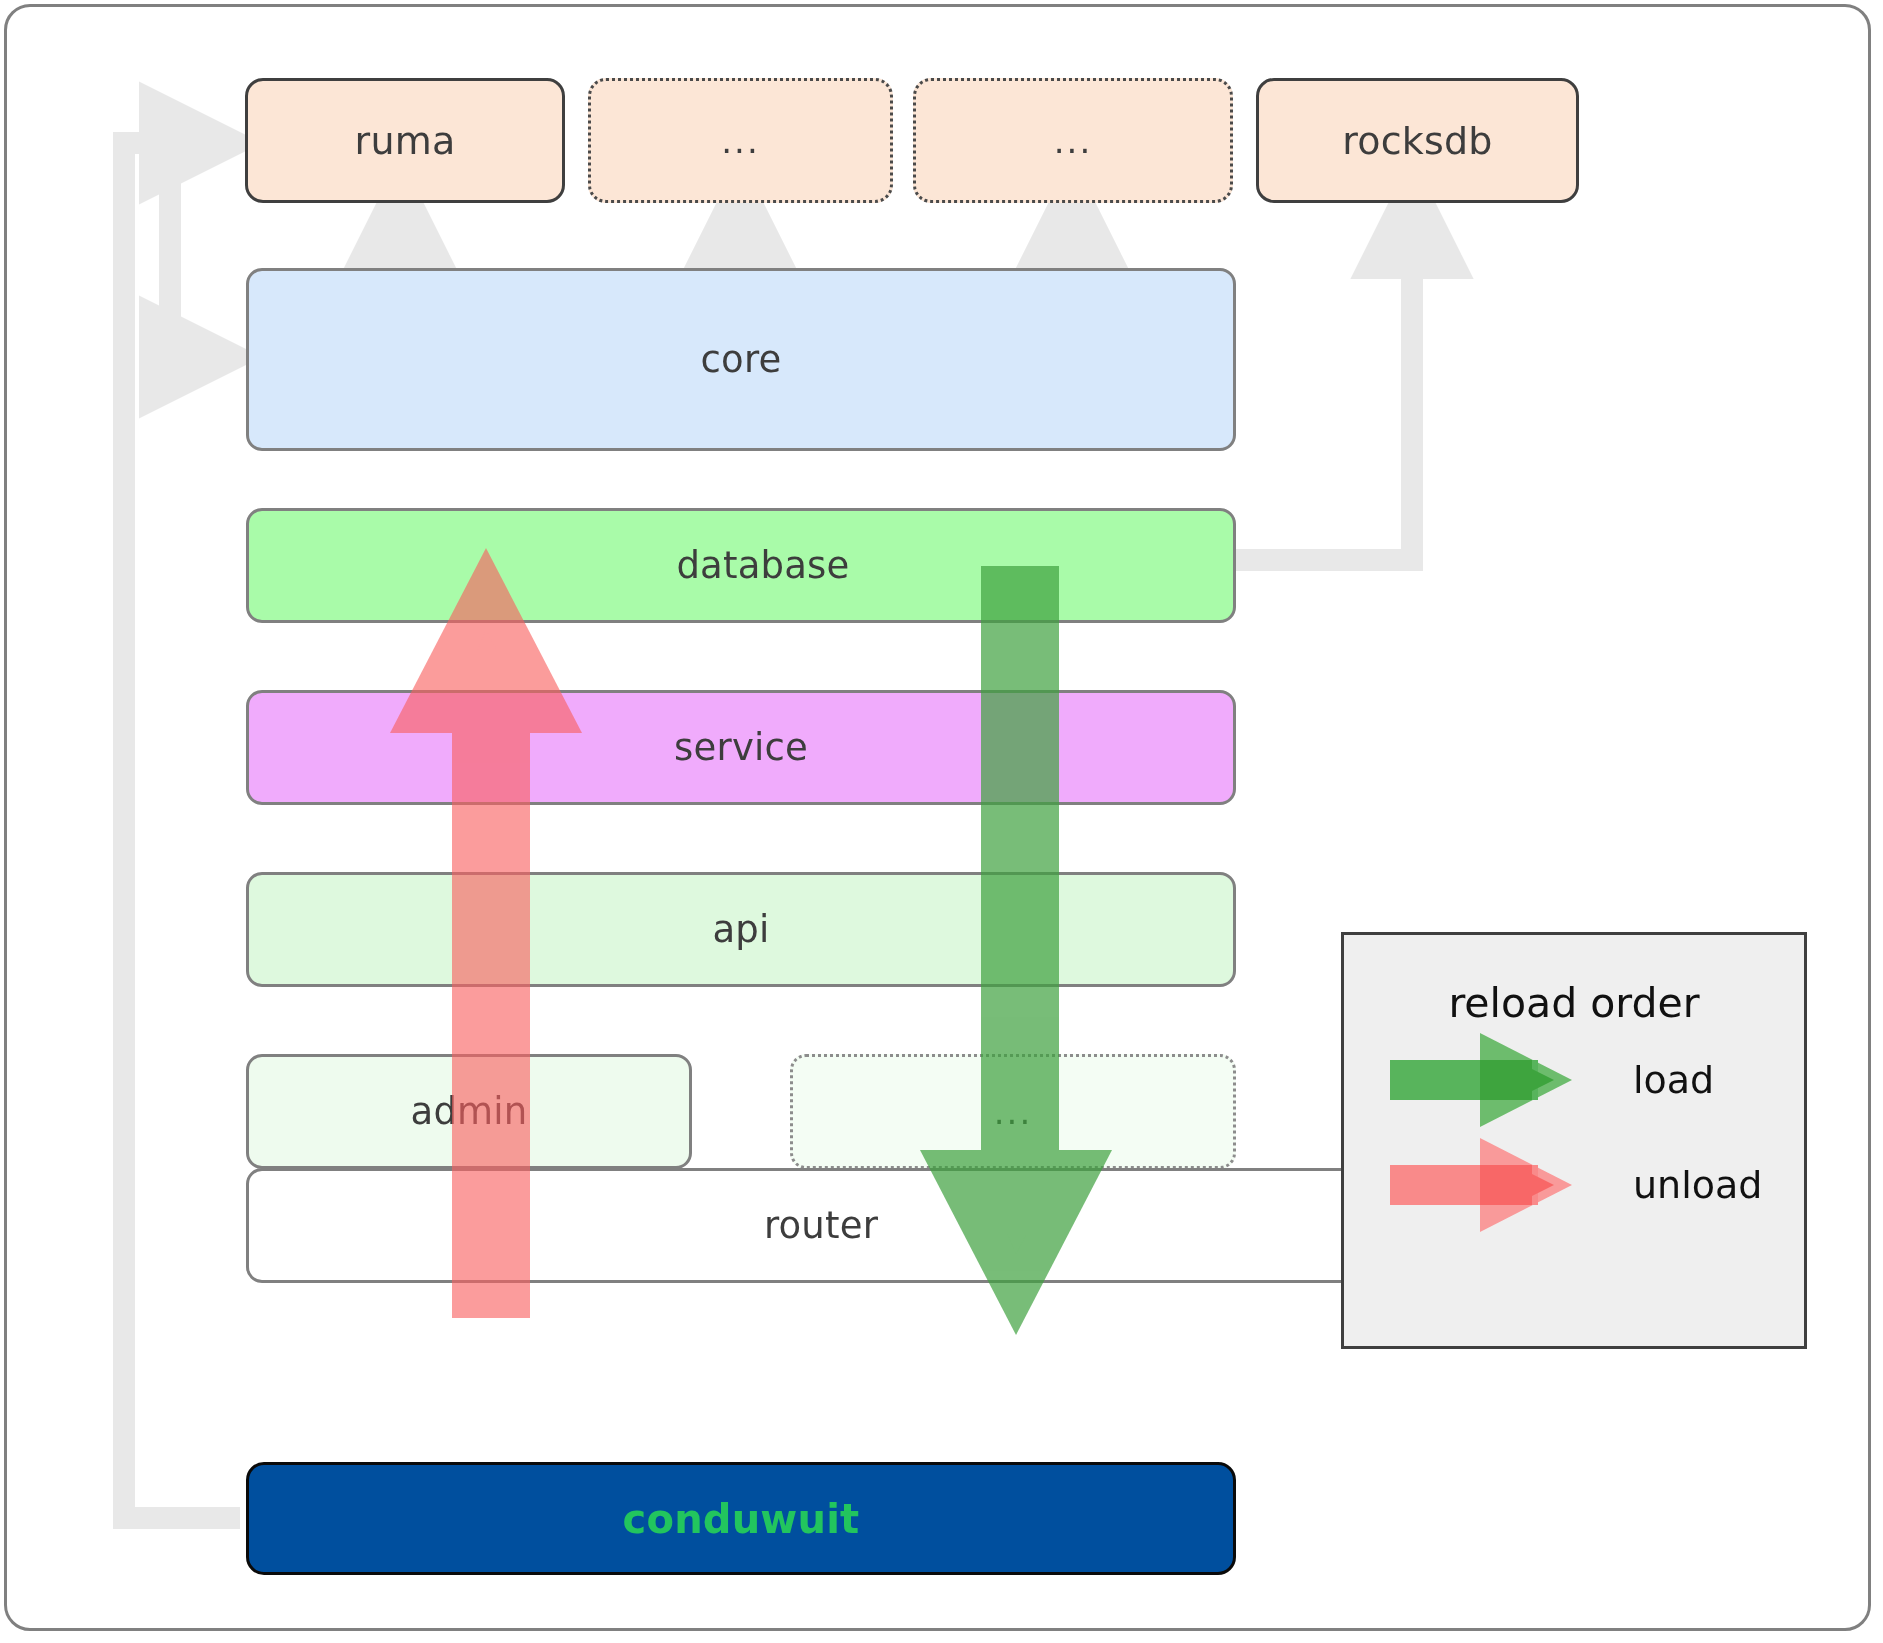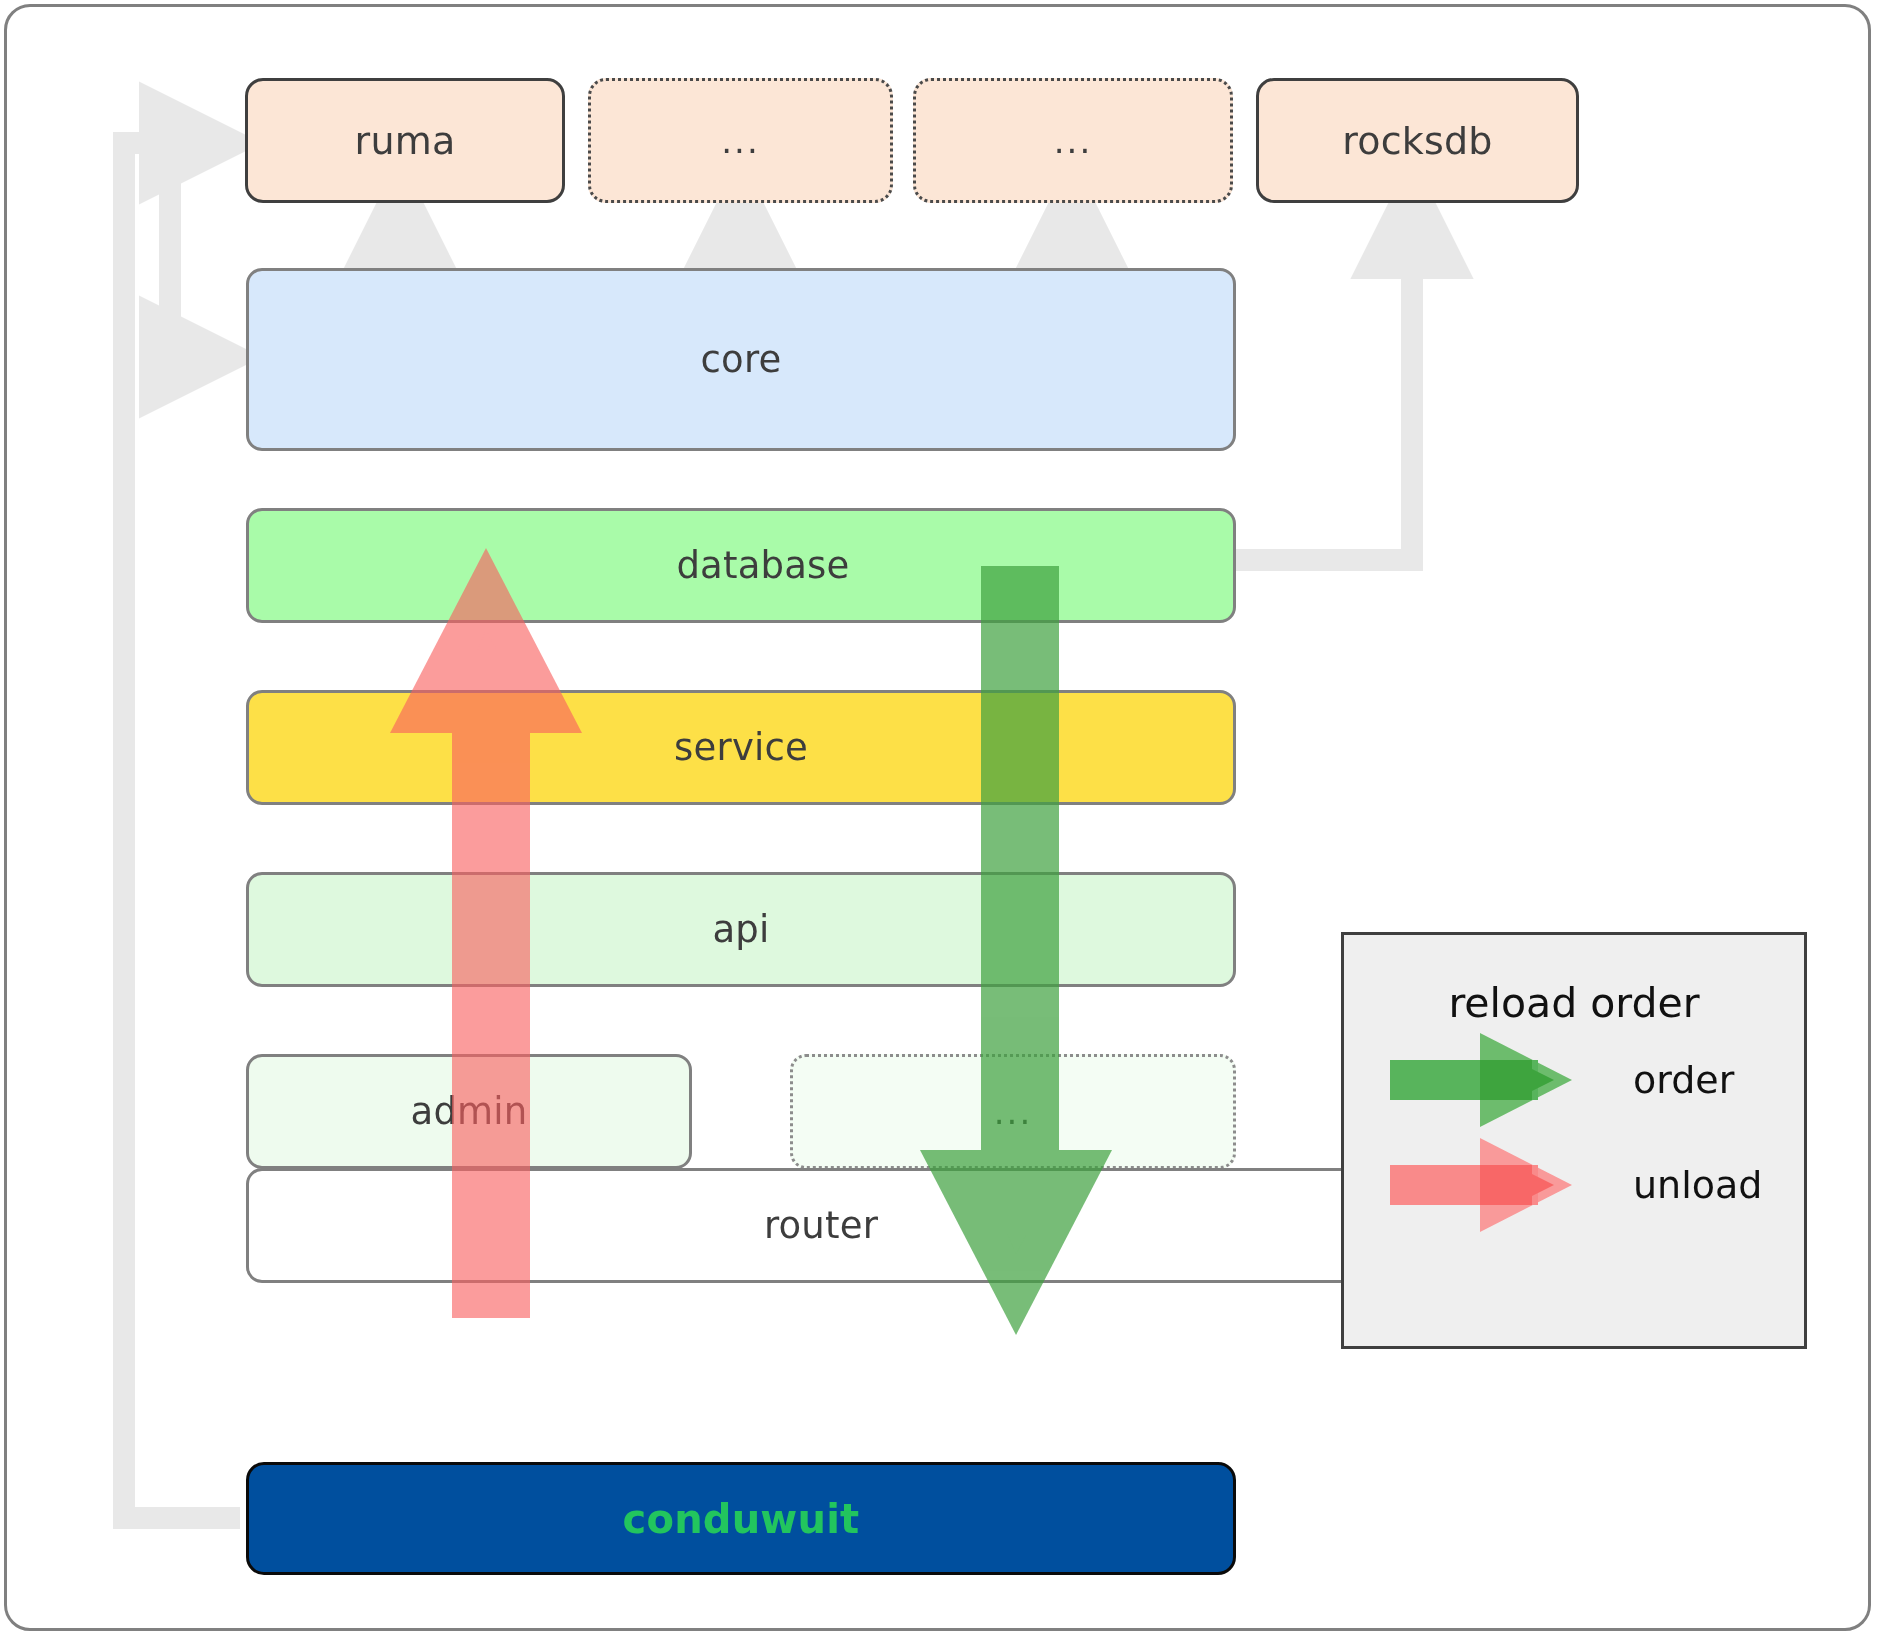--- a/index.html
+++ b/index.html
@@ -160,21 +160,21 @@
   </div>
 
   <div class="node core" style="left:246px; top:268px; width:990px; height:183px;">
     <span>core</span>
   </div>
 
   <div class="node layer" style="left:246px; top:508px; width:990px; height:115px; background:#a9fba9;padding-left:44px;">
     <span>database</span>
   </div>
 
-  <div class="node layer" style="left:246px; top:690px; width:990px; height:115px; background:#fde047;">
+  <div class="node layer" style="left:246px; top:690px; width:990px; height:115px; background:#f0abfc;">
     <span>service</span>
   </div>
 
   <div class="node layer" style="left:246px; top:872px; width:990px; height:115px; background:#def9de;">
     <span>api</span>
   </div>
 
   <div class="node layer" style="left:246px; top:1054px; width:446px; height:115px; background:#eefbee;">
     <span>admin</span>
   </div>
@@ -228,16 +228,16 @@
     </g>
 
     <g opacity="0.92">
       <path d="M 1572 1185 L 1480 1138 L 1480 1232 z" fill="#fa9393"></path>
       <rect x="1390" y="1165" width="148" height="40" fill="#fa8282"></rect>
       <path d="M 1554 1185 L 1520 1168 L 1520 1202 z" fill="#f95c5c"></path>
       <rect x="1480" y="1165" width="52" height="40" fill="#f95c5c"></rect>
     </g>
   </svg>
 
-  <div class="legend-label" style="left:1633px; top:1058px;">order</div>
+  <div class="legend-label" style="left:1633px; top:1058px;">load</div>
   <div class="legend-label" style="left:1633px; top:1163px;">unload</div>
 
 </div>
 
 </body></html>

